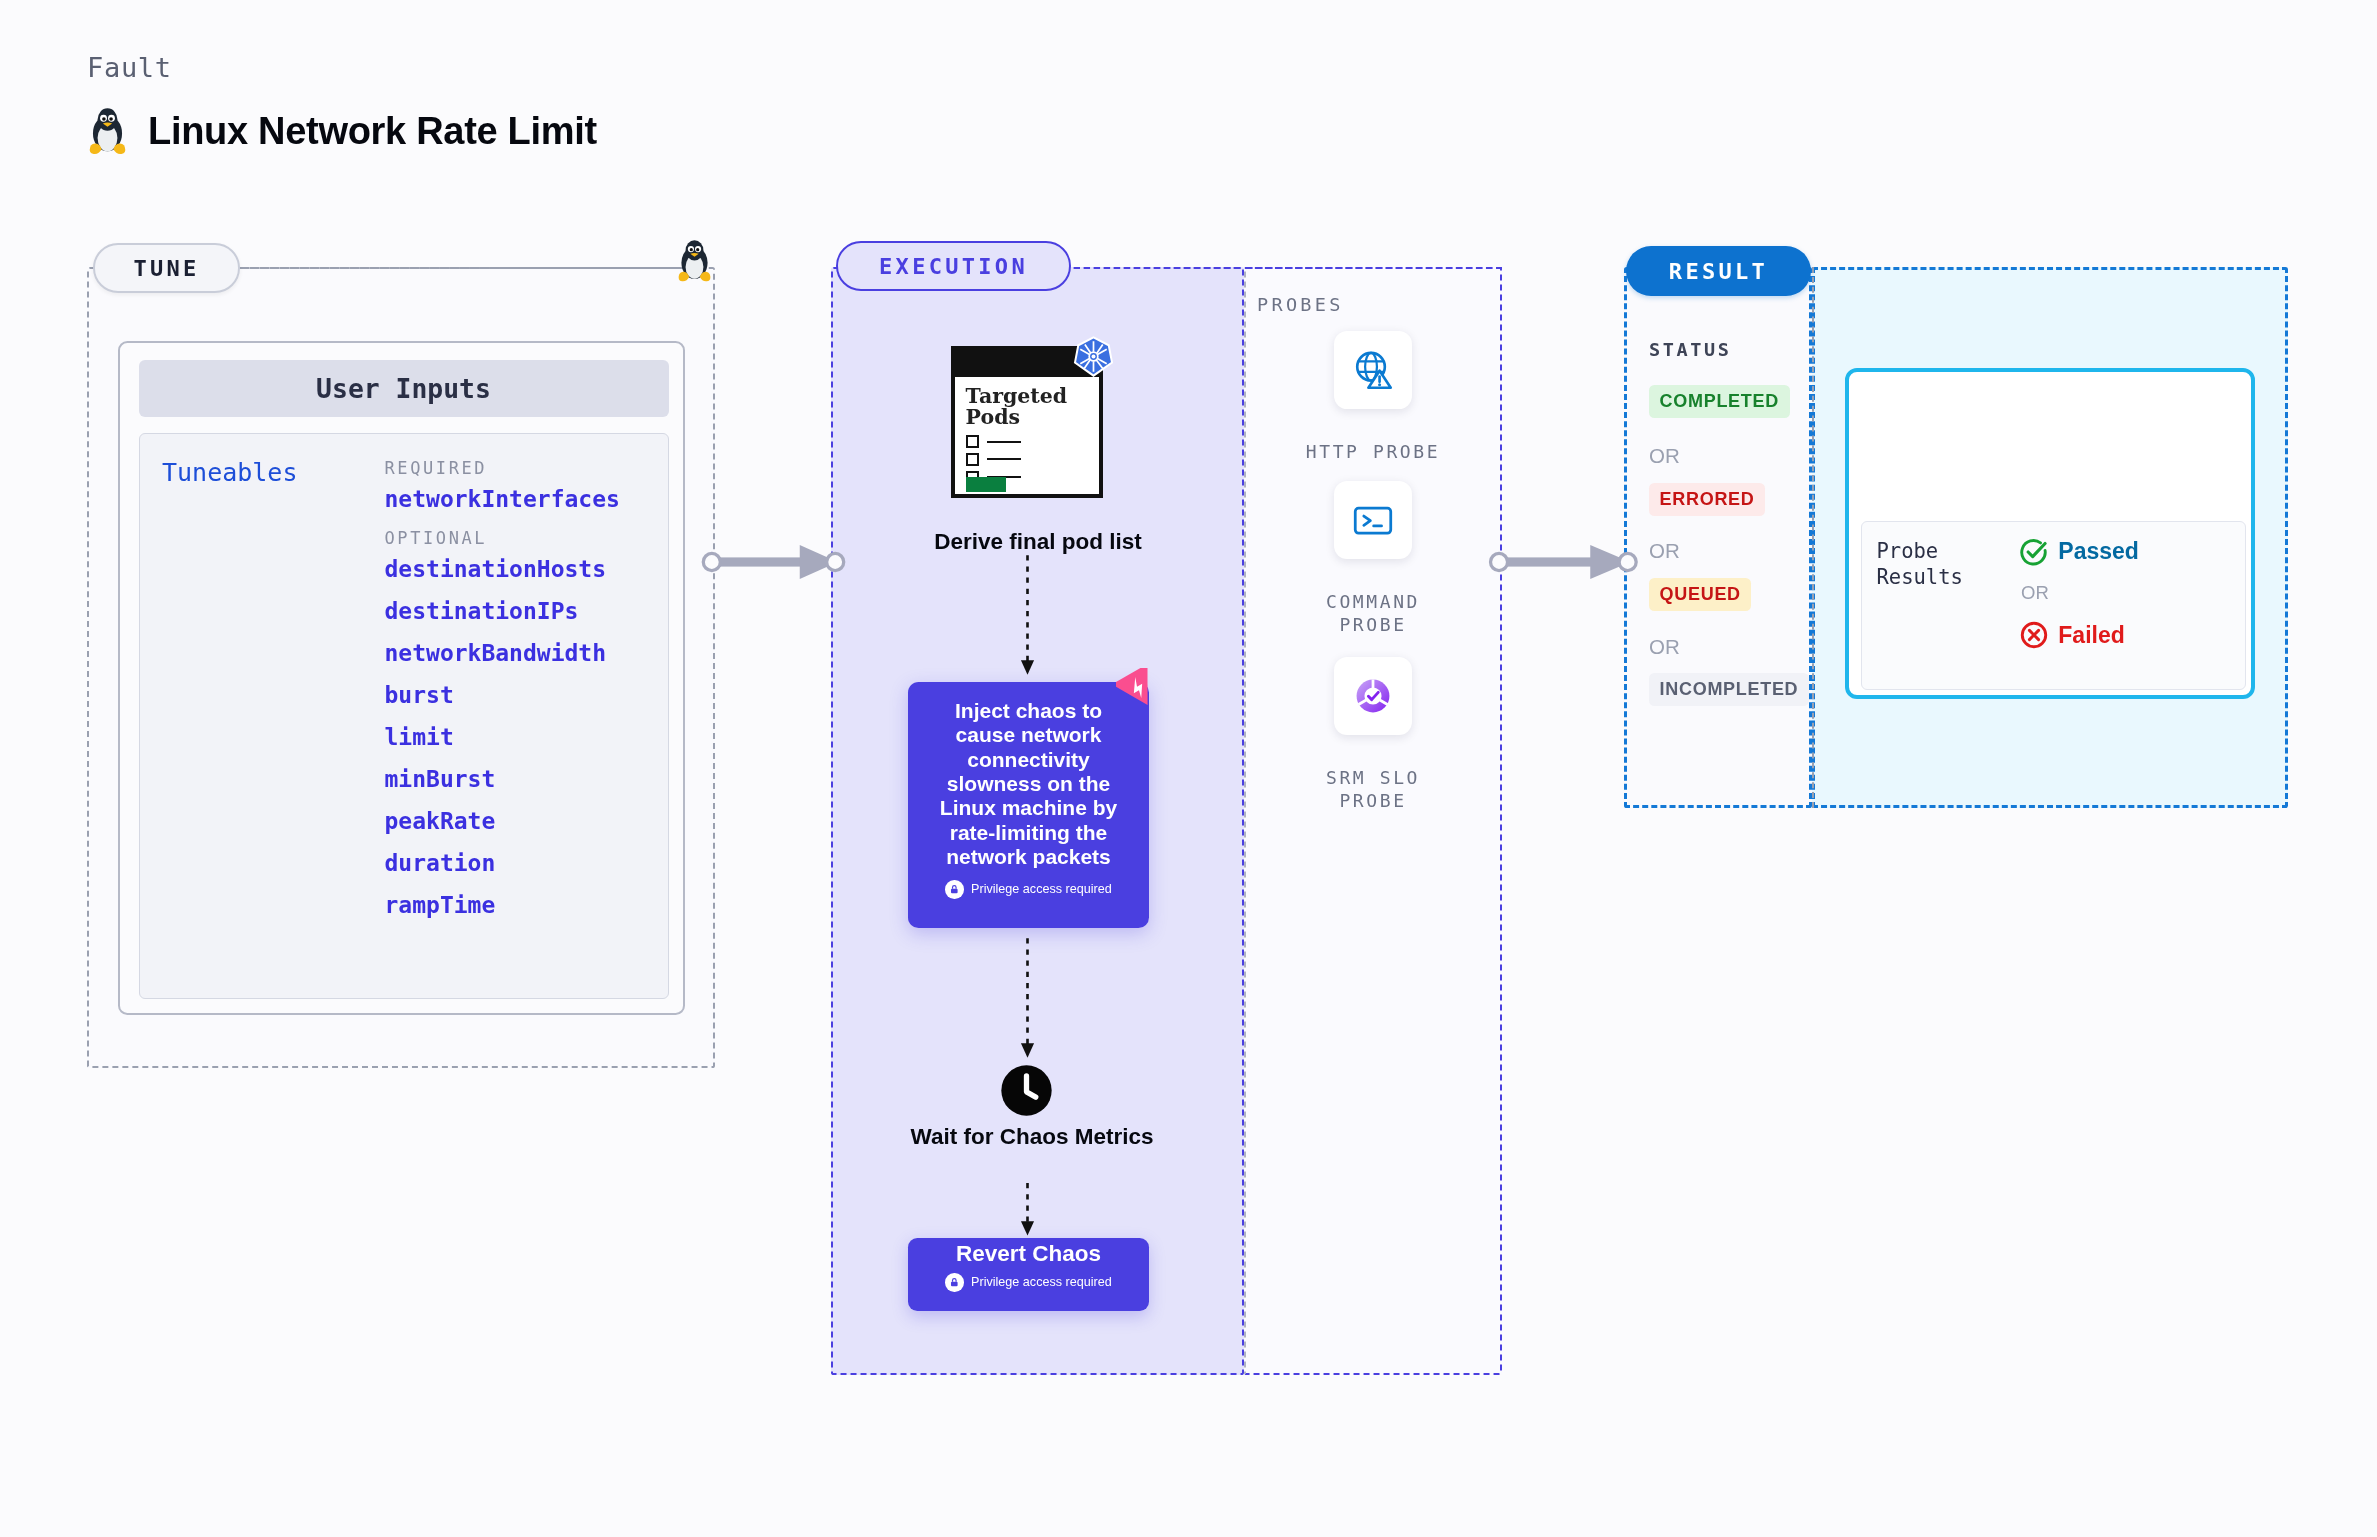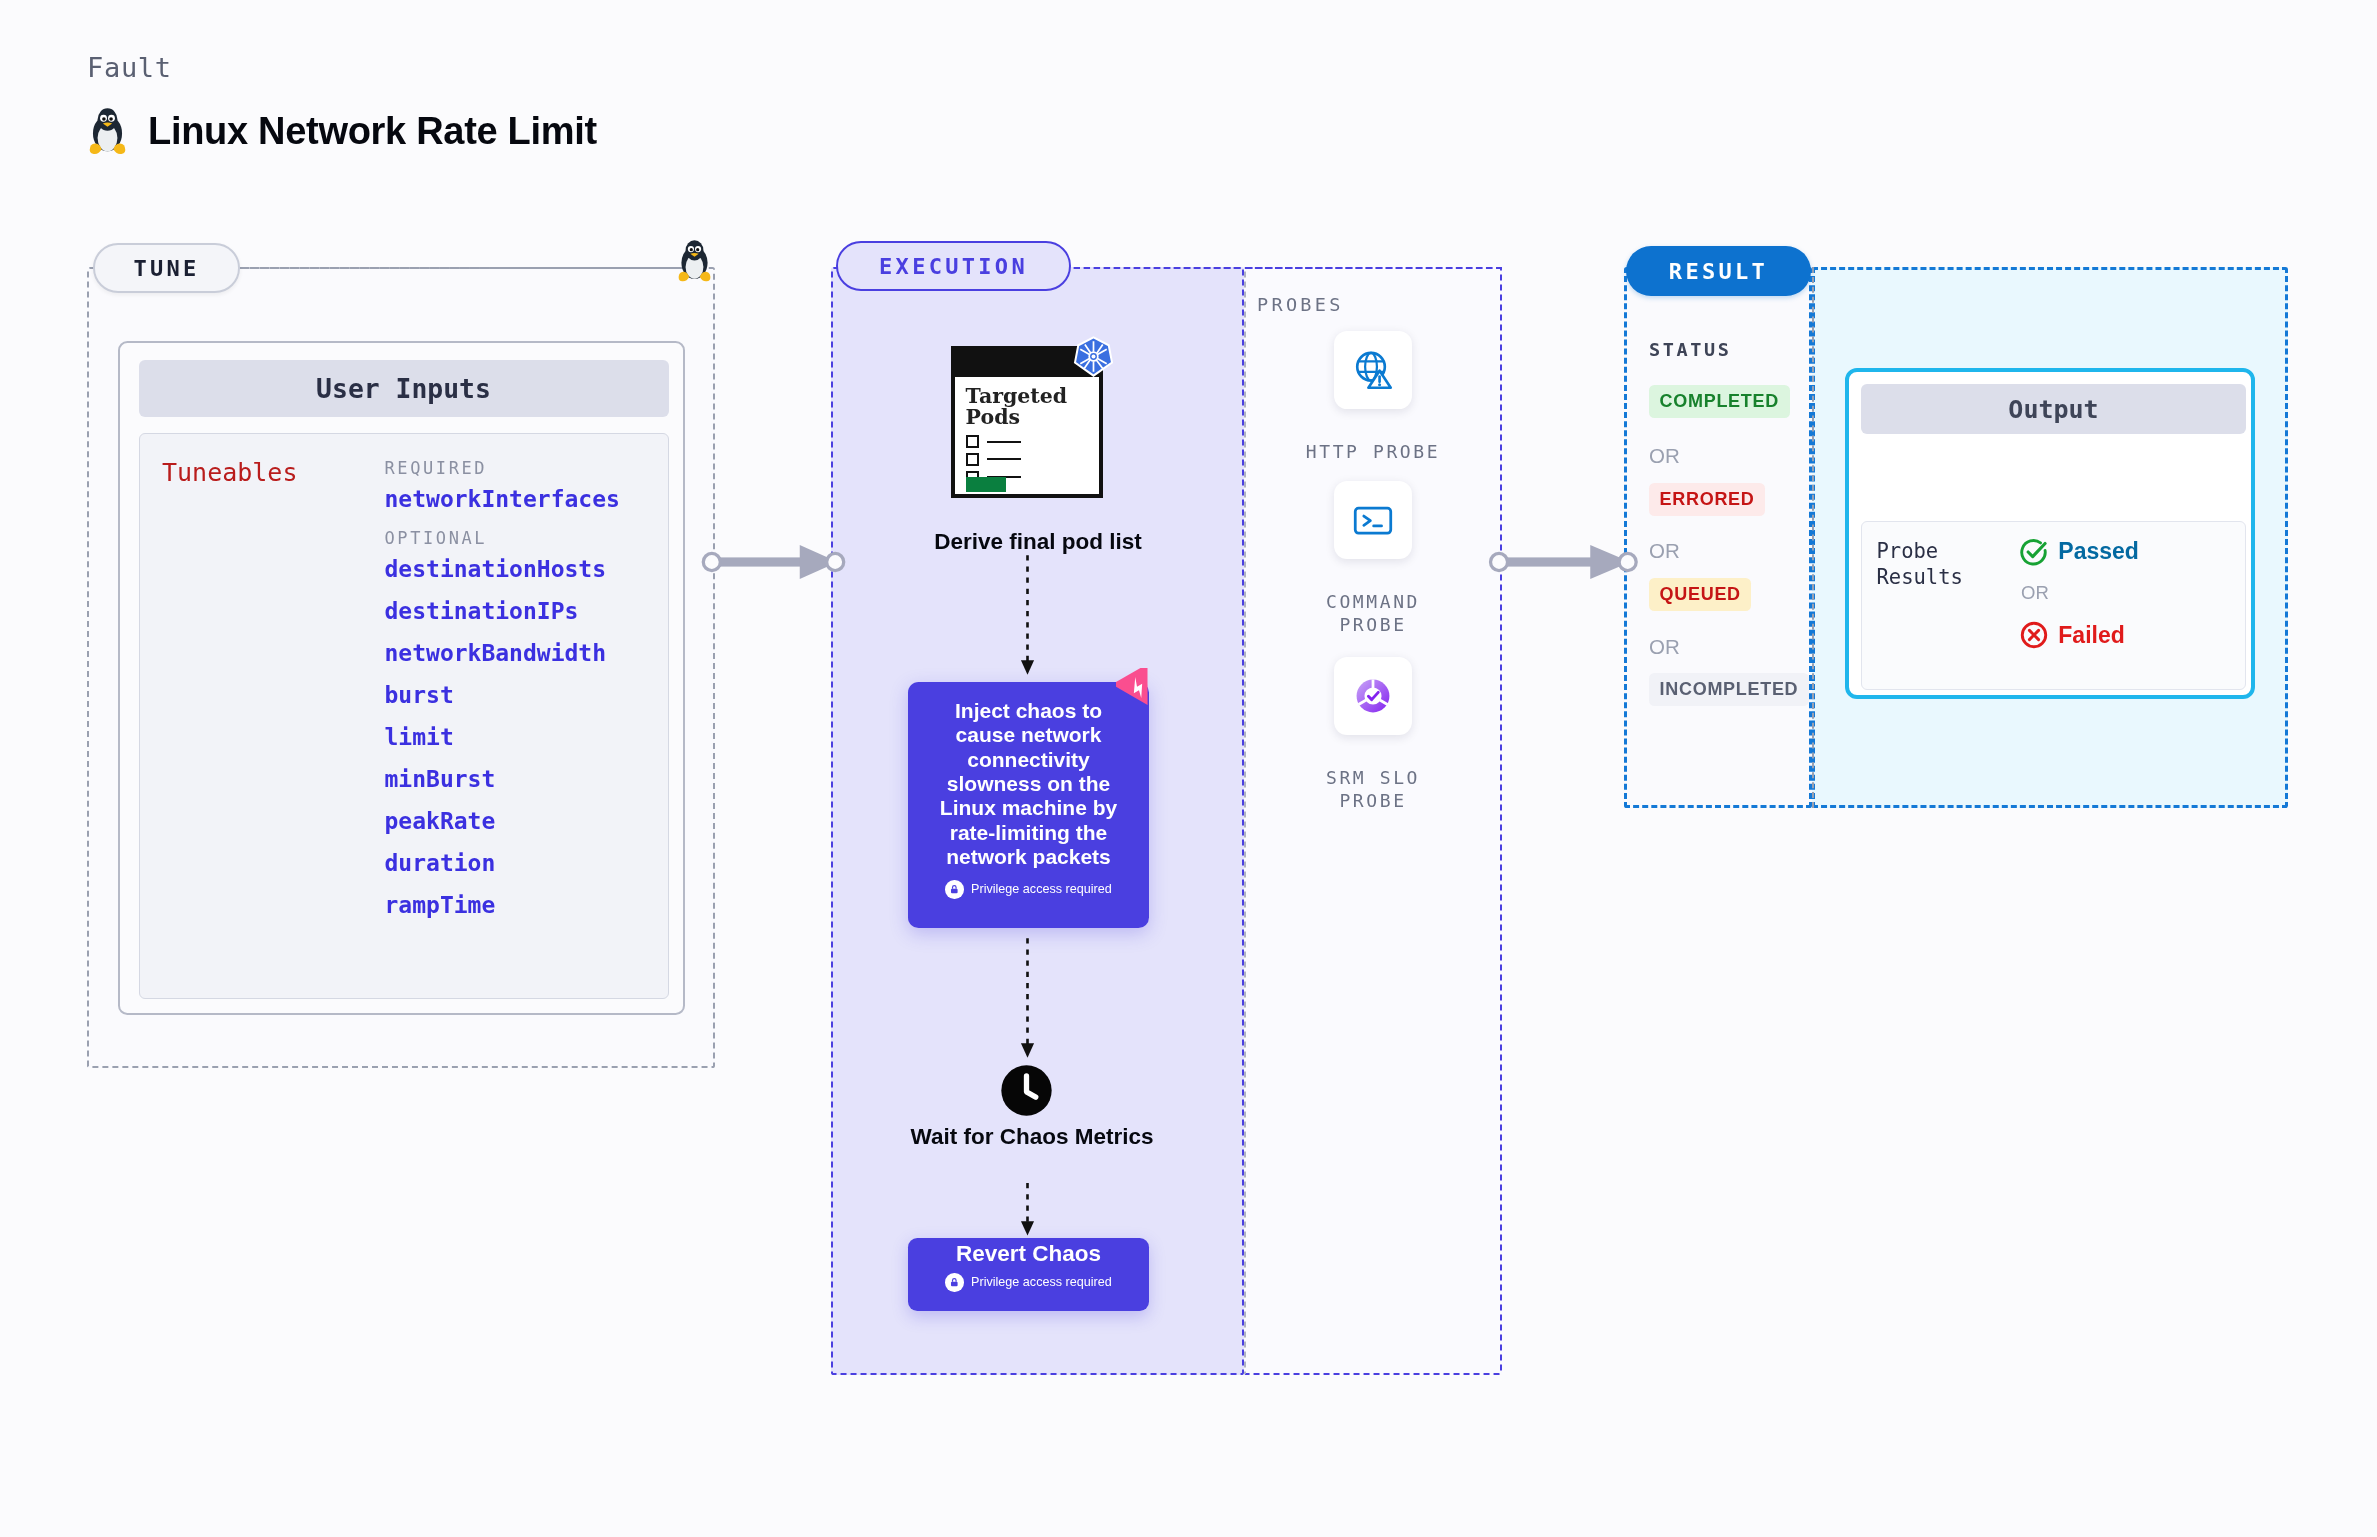--- a/index.html
+++ b/index.html
@@ -56,21 +56,21 @@
     background: #dcdeea; border-radius: 6px;
     display: flex; align-items: center; justify-content: center;
     font-family: "DejaVu Sans Mono", monospace; font-size: 26.4px; font-weight: 700; color: #2a2f45;
   }
   .ui-body {
     position: absolute; left: 18.5px; top: 90px; width: 530px; height: 566px;
     background: #f2f3f8; border: 1.3px solid #d5d8e3; border-radius: 6px;
   }
   .tuneables-label {
     position: absolute; left: 22.5px; top: 24px;
-    font-family: "DejaVu Sans Mono", monospace; font-size: 25px; color: #b91c1c;
+    font-family: "DejaVu Sans Mono", monospace; font-size: 25px; color: #1d4ed8;
   }
   .tun-col { position: absolute; left: 245px; top: 20px; width: 278px; }
   .tun-group { font-family: "DejaVu Sans Mono", monospace; font-size: 17px; color: #8b90a2;
     letter-spacing: 2.6px; margin: 4px 0 8px; }
   .tun-item { font-family: "DejaVu Sans Mono", monospace; font-size: 23px; font-weight: 700;
     color: #3b30e0; margin-bottom: 16px; }
 
   
   .arrow-wrap { position: absolute; z-index: 6; }
   .arrow-wrap svg { display:block; }
@@ -412,21 +412,20 @@
 
   <div class="badge" style="left:1649px; top:385px; background:#dcf5df; color:#17812c;">COMPLETED</div>
   <div class="or-txt" style="left:1649px; top:444px;">OR</div>
   <div class="badge" style="left:1649px; top:483px; background:#fdeaea; color:#c51515;">ERRORED</div>
   <div class="or-txt" style="left:1649px; top:539px;">OR</div>
   <div class="badge" style="left:1649px; top:578px; background:#fdf0c8; color:#c51515;">QUEUED</div>
   <div class="or-txt" style="left:1649px; top:635px;">OR</div>
   <div class="badge" style="left:1649px; top:673px; background:#f1f2f7; color:#5a6072;">INCOMPLETED</div>
 
   <div class="output-card">
-    <div class="out-head">Output</div>
 
 
     <div class="out-row" id="out-probes">
       <div class="out-key" style="white-space:pre-line;">Probe
 Results</div>
 
       <div class="pr-row" style="top:14.5px;">
         <svg width="30" height="30" viewBox="0 0 46 46">
           <path d="M40 20.5 A18 18 0 1 1 33 9" fill="none" stroke="#17a234" stroke-width="4.4" stroke-linecap="round"></path>
           <path d="M14 23 L21 30 L40 10" fill="none" stroke="#17a234" stroke-width="4.8" stroke-linecap="round" stroke-linejoin="round"></path>

